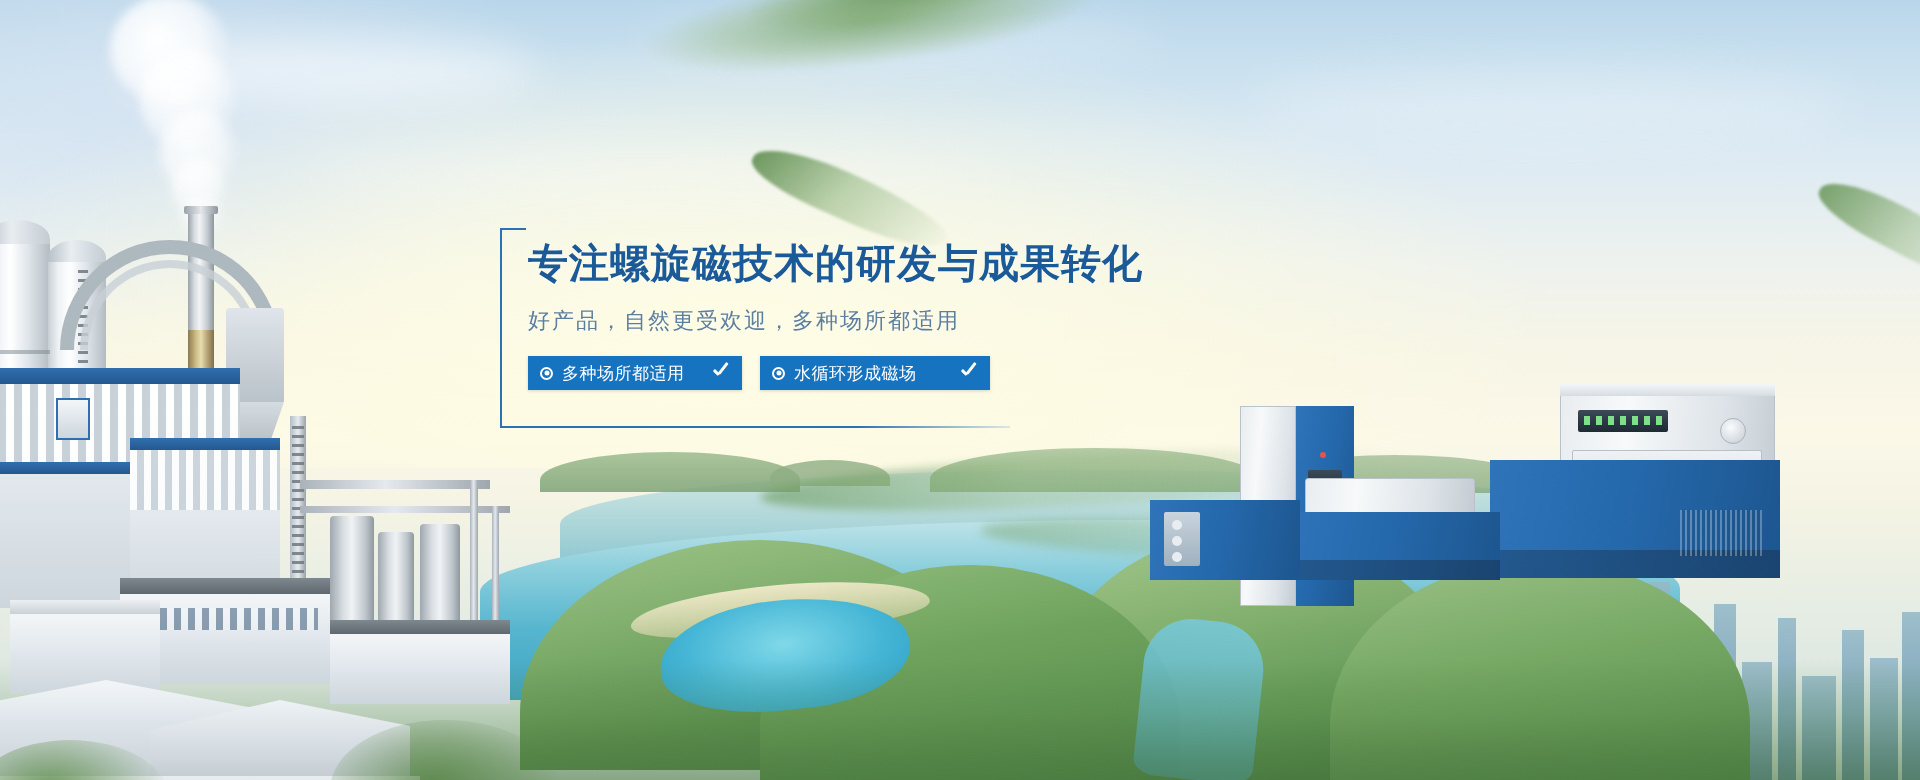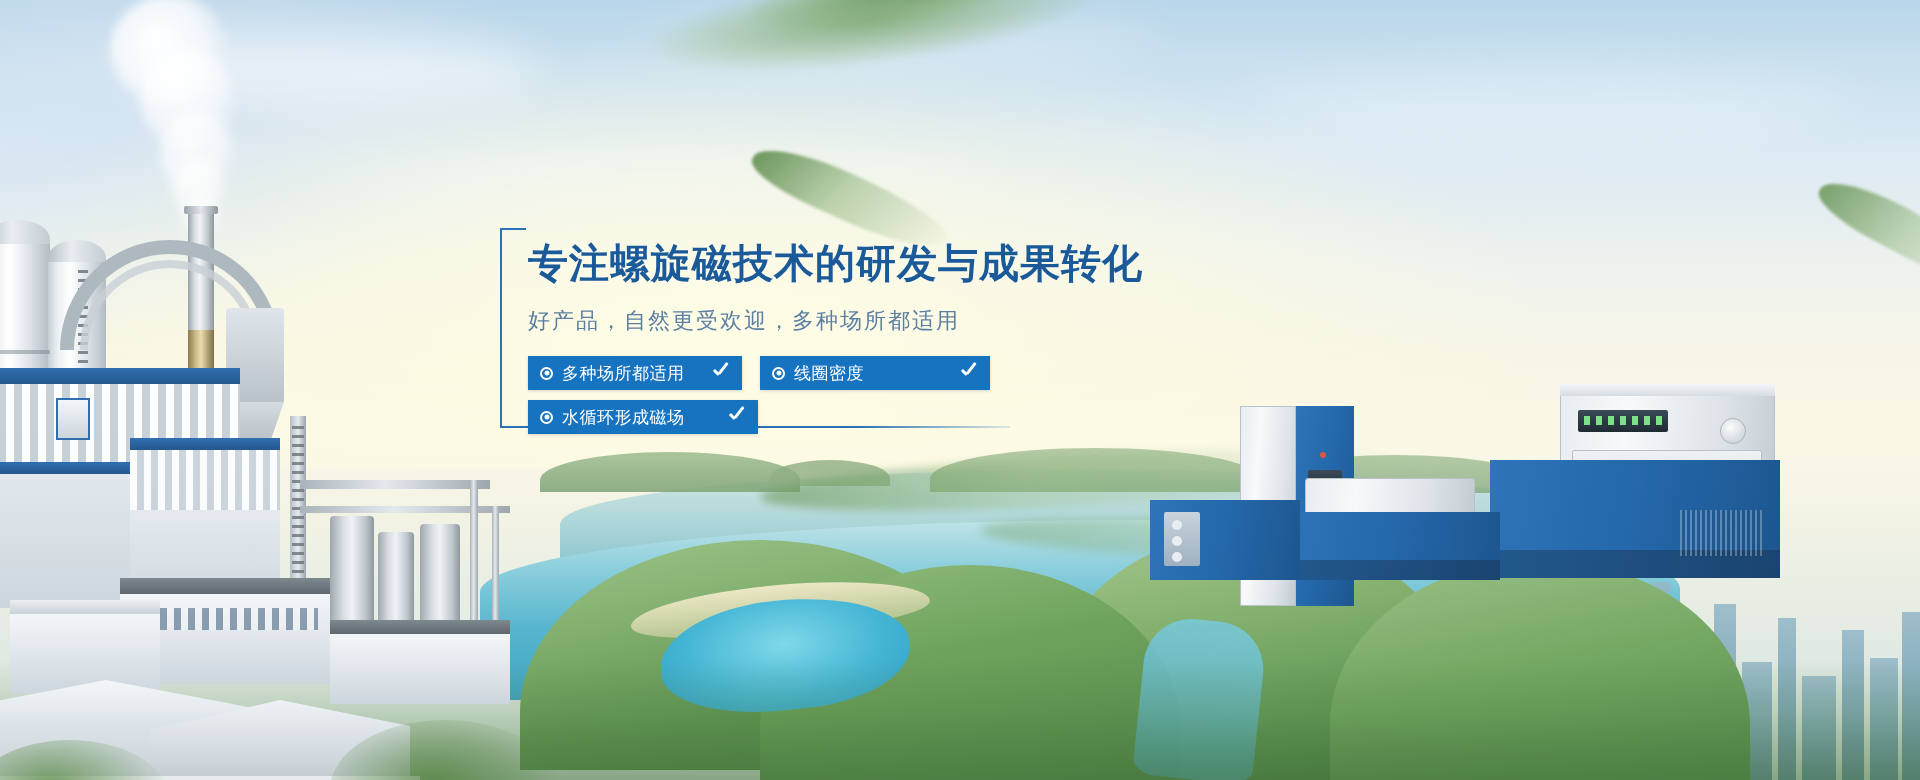--- a/index.html
+++ b/index.html
@@ -455,25 +455,20 @@
     <p class="subhead">好产品，自然更受欢迎，多种场所都适用</p>
 
     <div class="badges">
 
       <div class="badge narrow">
         <span class="dot"></span>
         <span class="btxt">多种场所都适用</span>
         <span class="tick"></span>
       </div>
 
-      <div class="badge wide">
-        <span class="dot"></span>
-        <span class="btxt">线圈密度</span>
-        <span class="tick"></span>
-      </div>
 
 
       <div class="badge wide">
         <span class="dot"></span>
         <span class="btxt">水循环形成磁场</span>
         <span class="tick"></span>
       </div>
 
     </div>
   </div>

